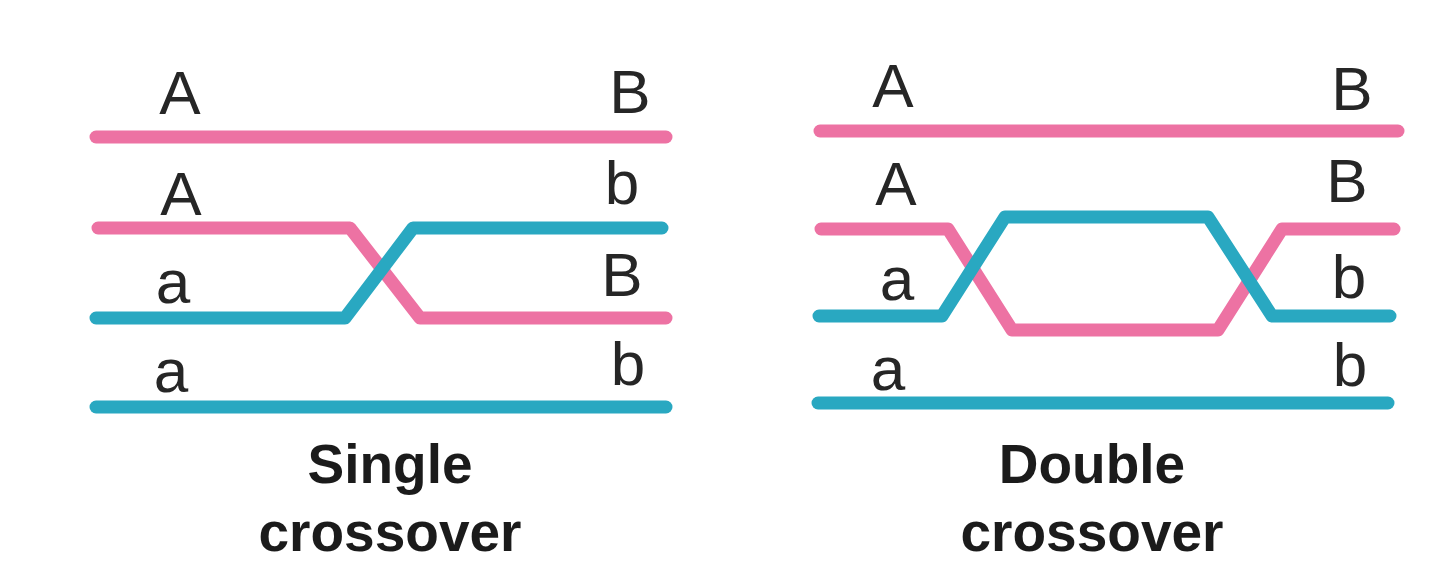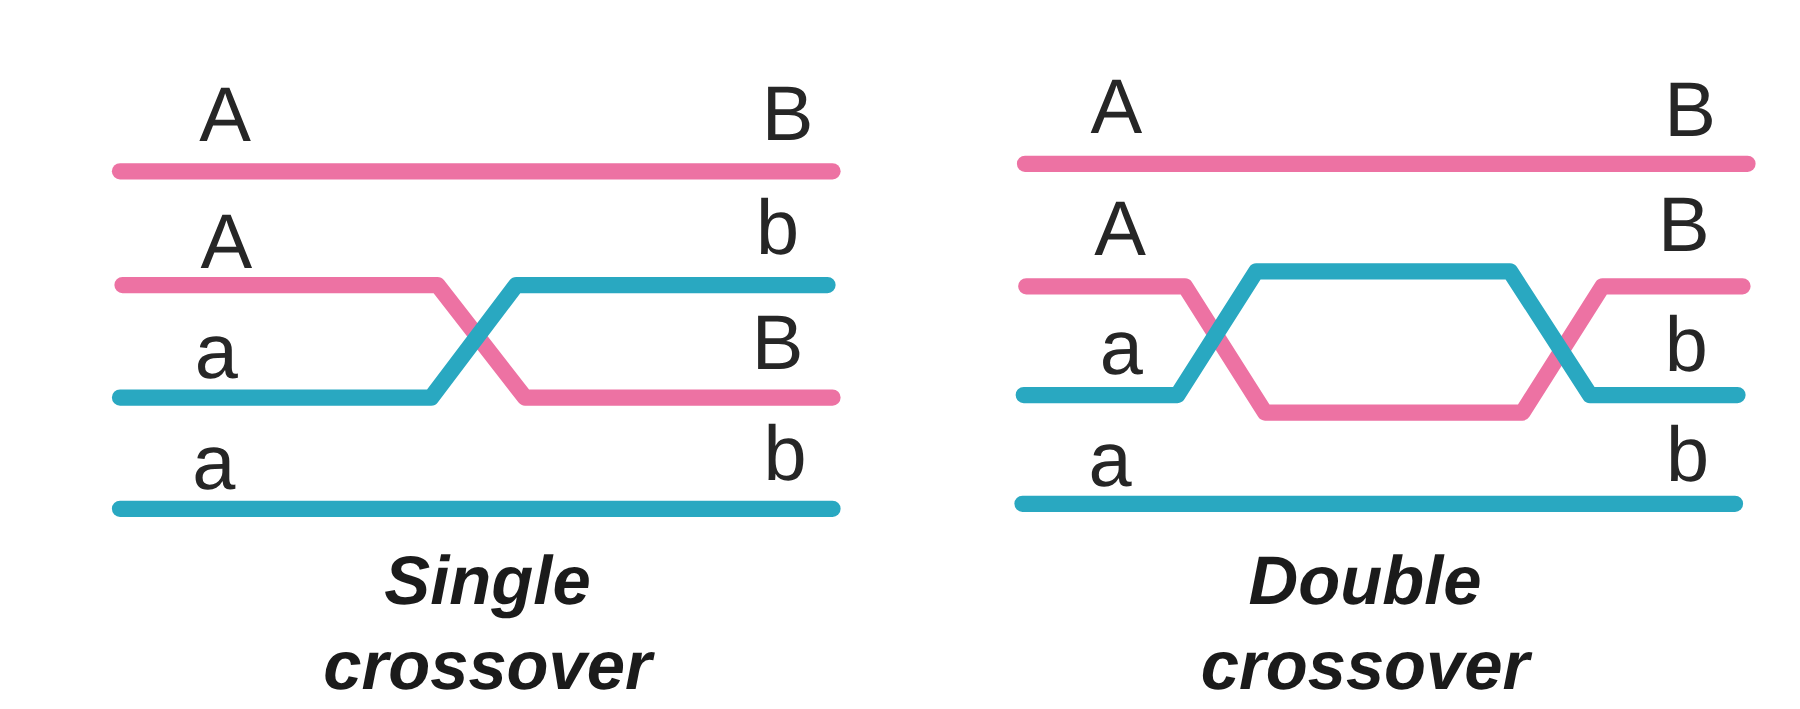--- a/index.html
+++ b/index.html
@@ -42,21 +42,20 @@
   }
   .caption {
     position: absolute;
     transform: translateX(-50%);
     text-align: center;
     font-size: 55px;
     font-weight: 700;
     line-height: 68px;
     color: var(--caption-text, #1b1b1b);
     white-space: nowrap;
-    font-style: italic;
   }
 </style>
 </head>
 <body>
 
 <div class="stage">
 
   <svg class="lines-svg" viewBox="0 0 1440 567" aria-hidden="true">
 
     <path class="chrom stroke-pink" d="M96 137 H666"></path>

